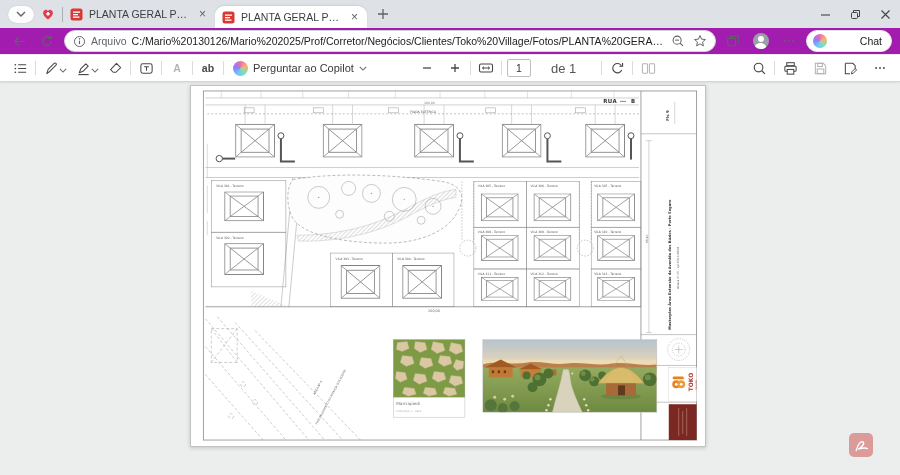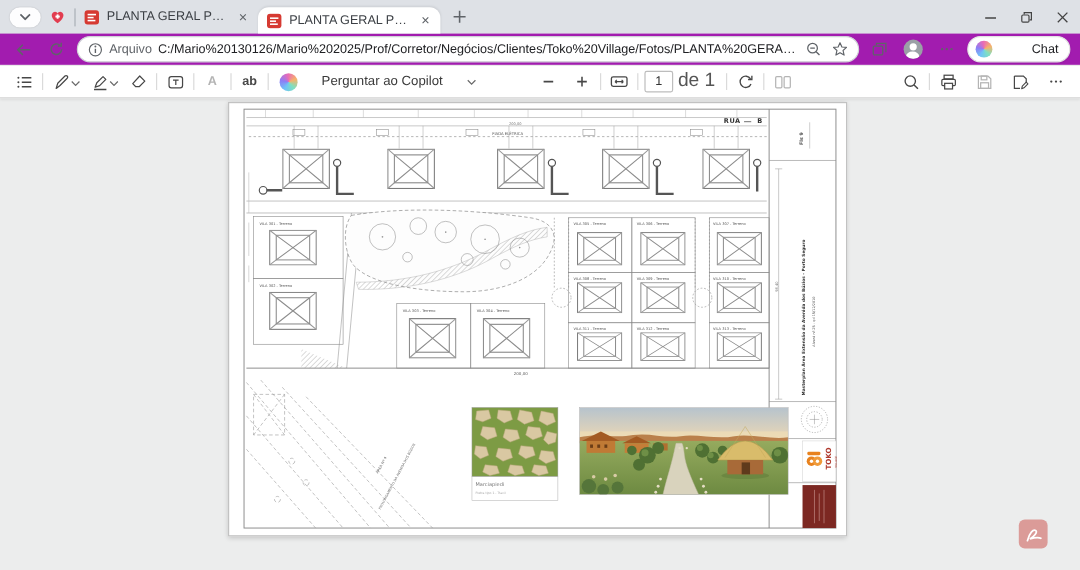--- a/index.html
+++ b/index.html
@@ -32,24 +32,24 @@
   .chatbtn{height:20px;border:1px solid #e3e3e3;border-radius:11px;background:#fff;display:flex;align-items:center;gap:5px;padding:0 9px 0 6px;box-shadow:0 1px 2px rgba(0,0,0,.06);}
   .chatbtn span.lbl{font-size:10.5px;color:#202124;margin-left:28px;}
   .cpicon{width:14px;height:14px;border-radius:50%;background:conic-gradient(from 210deg,#6fc3f7,#8e7df5,#e96bb6,#f6b26b,#7ee0c0,#6fc3f7);}
 
   
   .pdftoolbar{height:26px;background:#fff;display:flex;align-items:center;padding:0 10px;border-bottom:1px solid #d6d6d6;box-shadow:0 1px 2px rgba(0,0,0,.07);position:relative;z-index:2;}
   .ticon{width:20px;height:20px;display:flex;align-items:center;justify-content:center;color:#474747;}
   .ticon.gray{color:#b4b4b4;}
   .vdiv{width:1px;height:14px;background:#dadada;margin:0 5px;}
   .chev{color:#6a6a6a;margin-left:-2px;}
-  .copilotbtn{display:flex;align-items:center;gap:20px;padding:0 4px;}
+  .copilotbtn{display:flex;align-items:center;gap:5px;padding:0 4px;}
   .copilotbtn .lbl{font-size:11px;color:#3a3a3a;}
   .pageinput{width:22px;height:16px;border:1px solid #bdbdbd;border-radius:2px;font-size:10.5px;text-align:center;color:#333;padding:0;font-family:"Liberation Sans",sans-serif;}
-  .delabel{font-size:16px;color:#555;margin:0 4px;}
+  .delabel{font-size:13px;color:#555;margin:0 20px;}
   .rgt{margin-left:auto;display:flex;align-items:center;}
   .txticon{font-size:10.5px;color:#474747;font-weight:bold;}
 
   
   .viewer{position:absolute;top:81px;left:0;right:0;bottom:0;background:#eceded;overflow:hidden;}
   .page{position:absolute;left:190px;top:4px;width:516px;height:362px;background:#fff;border:1px solid #c2c2c2;box-shadow:0 1px 4px rgba(0,0,0,.18);box-sizing:border-box;}
   .page svg{display:block;width:100%;height:100%;}
   .fab{position:absolute;right:27px;top:352px;width:24px;height:24px;border-radius:5px;background:rgba(205,88,82,.55);display:flex;align-items:center;justify-content:center;}
 </style>
 </head>

